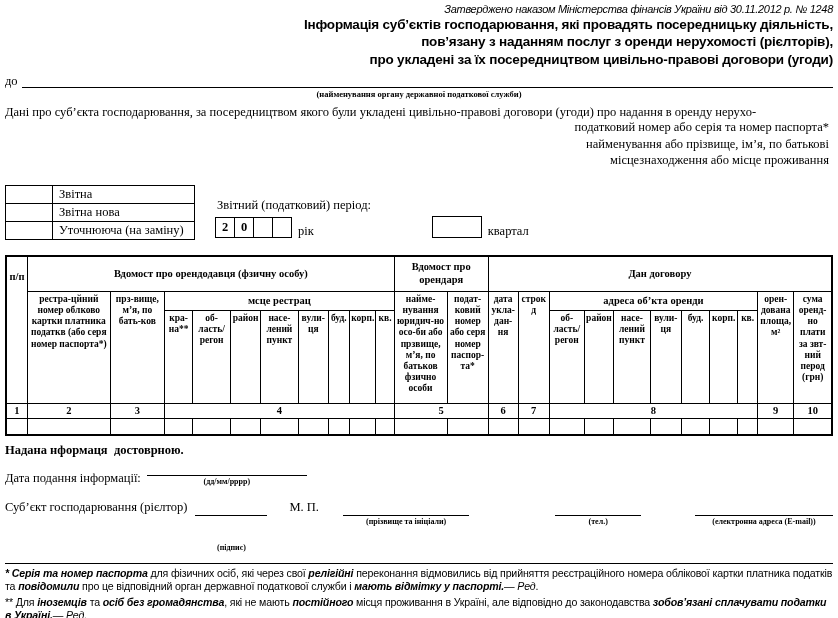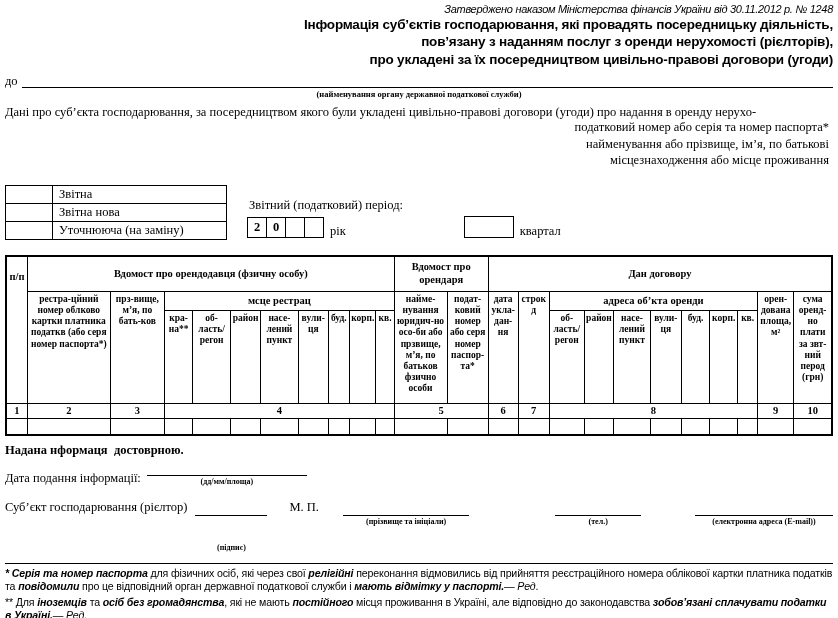--- a/index.html
+++ b/index.html
@@ -22,21 +22,21 @@
   .do-line{display:flex;align-items:flex-end;margin-top:5px;line-height:14px;}
   .do-line .prefix{padding-right:4px;}
   .fill{flex:1;border-bottom:1px solid #000;height:14px;}
   .do-caption{text-align:center;font-size:8.5px;font-weight:bold;margin-top:1px;}
   
   .intro{margin-top:6px;line-height:1.24;}
   .field-line{display:flex;align-items:flex-end;margin-left:30px;line-height:15.5px;flex-direction:column;}
   .field-line .lbl{padding-right:4px;white-space:nowrap;}
   
   .rt-row{display:flex;margin-top:15px;}
-  table.rt{border-collapse:collapse;width:222px;font-family:Liberation Serif, serif;}
+  table.rt{border-collapse:collapse;width:190px;font-family:Liberation Serif, serif;}
   table.rt td{border:1.6px solid #000;height:17px;font-size:12.5px;padding:0 0 0 6px;}
   table.rt td.chk{width:46px;padding:0;}
   .period{margin-left:20px;}
   .period-label{margin-top:13px;margin-left:2px;}
   .period-boxes{display:flex;align-items:flex-end;margin-top:3px;}
   .yearbox{display:flex;}
   .yearbox .cell{
     width:18px;height:19px;border:1.6px solid #000;border-left:none;
     font-weight:bold;text-align:center;line-height:19px;font-size:12.5px;
   }
@@ -250,21 +250,21 @@
   </tr>
 </tbody>
   </table>
 
 <div class="decl">Надана нформаця  достоврною.</div>
 
 <div class="date-row">
   <span class="lbl">Дата подання інформації:</span>
   <span class="sigfield" style="width:160px;">
     <span class="uline" style="display:block;"></span>
-    <span class="ucap" style="display:block;">(дд/мм/площа)</span>
+    <span class="ucap" style="display:block;">(дд/мм/рррр)</span>
   </span>
 </div>
 
 <div class="sig-row">
   <span class="lbl">Суб’єкт господарювання (рієлтор)</span>
   <span class="sigfield" style="width:74px;">
     <span class="uline" style="display:block;"></span>
     <span class="ucap" style="display:block;margin-top:27px;">(підпис)</span>
   </span>
   <span class="mp">М. П.</span>

